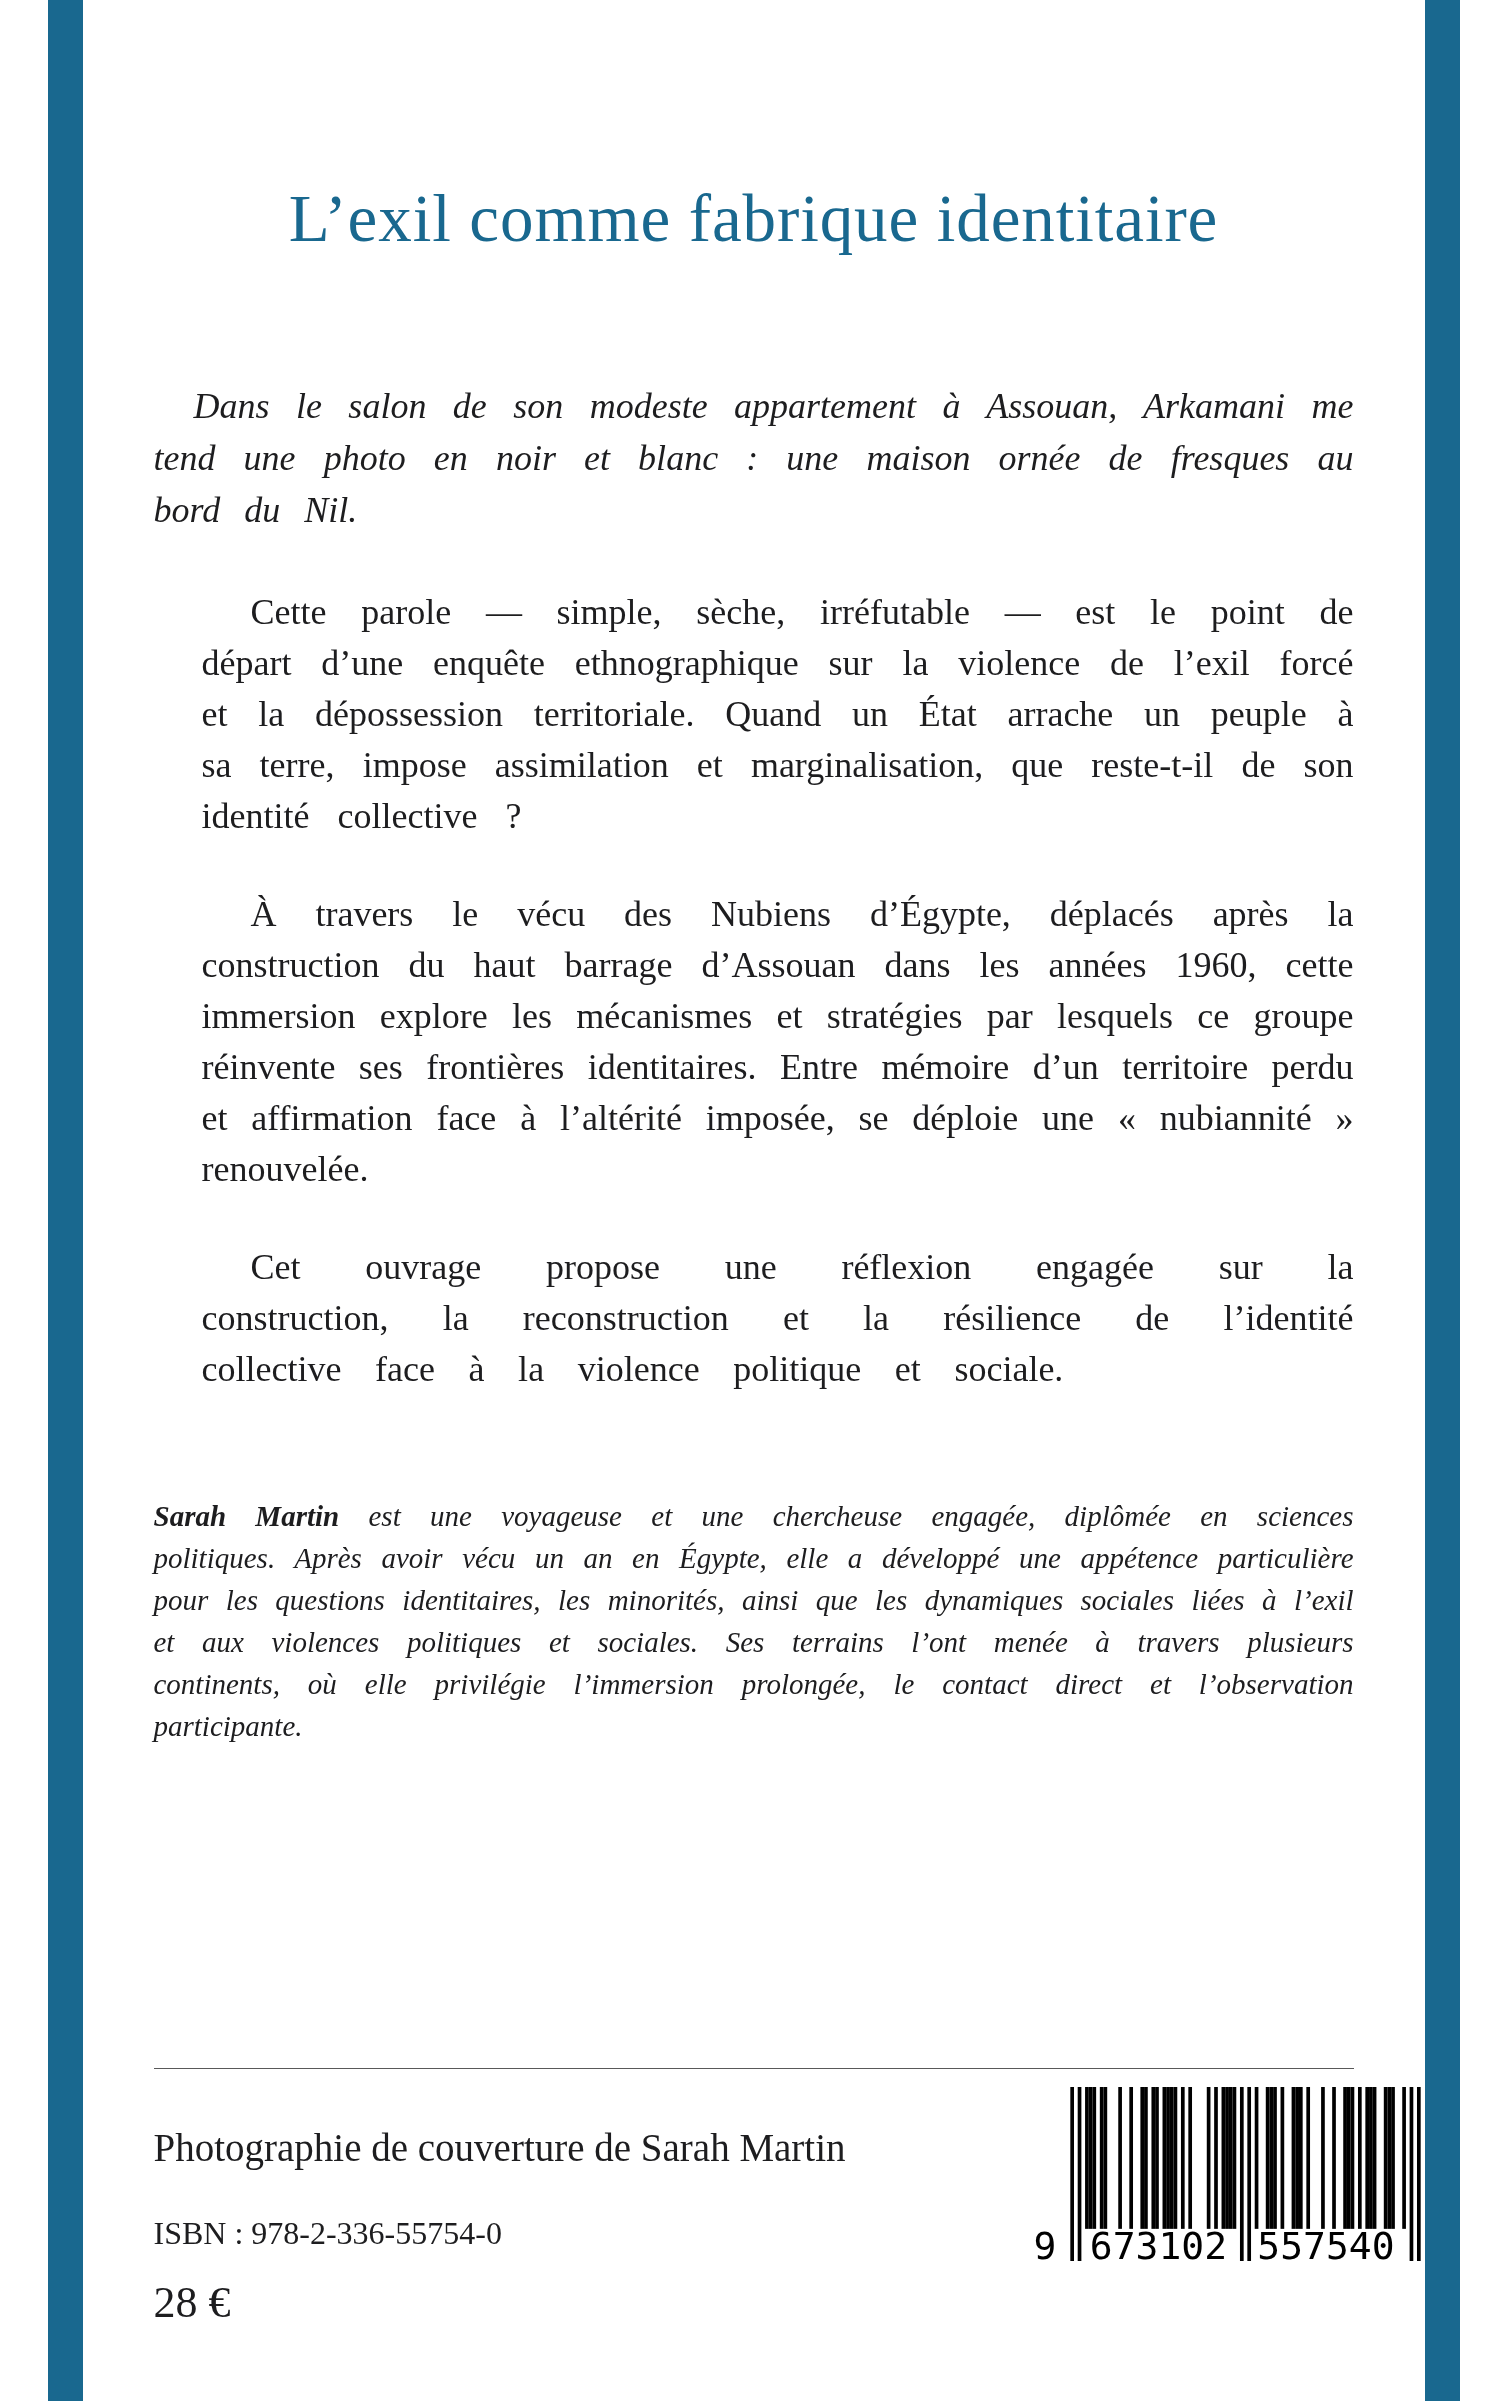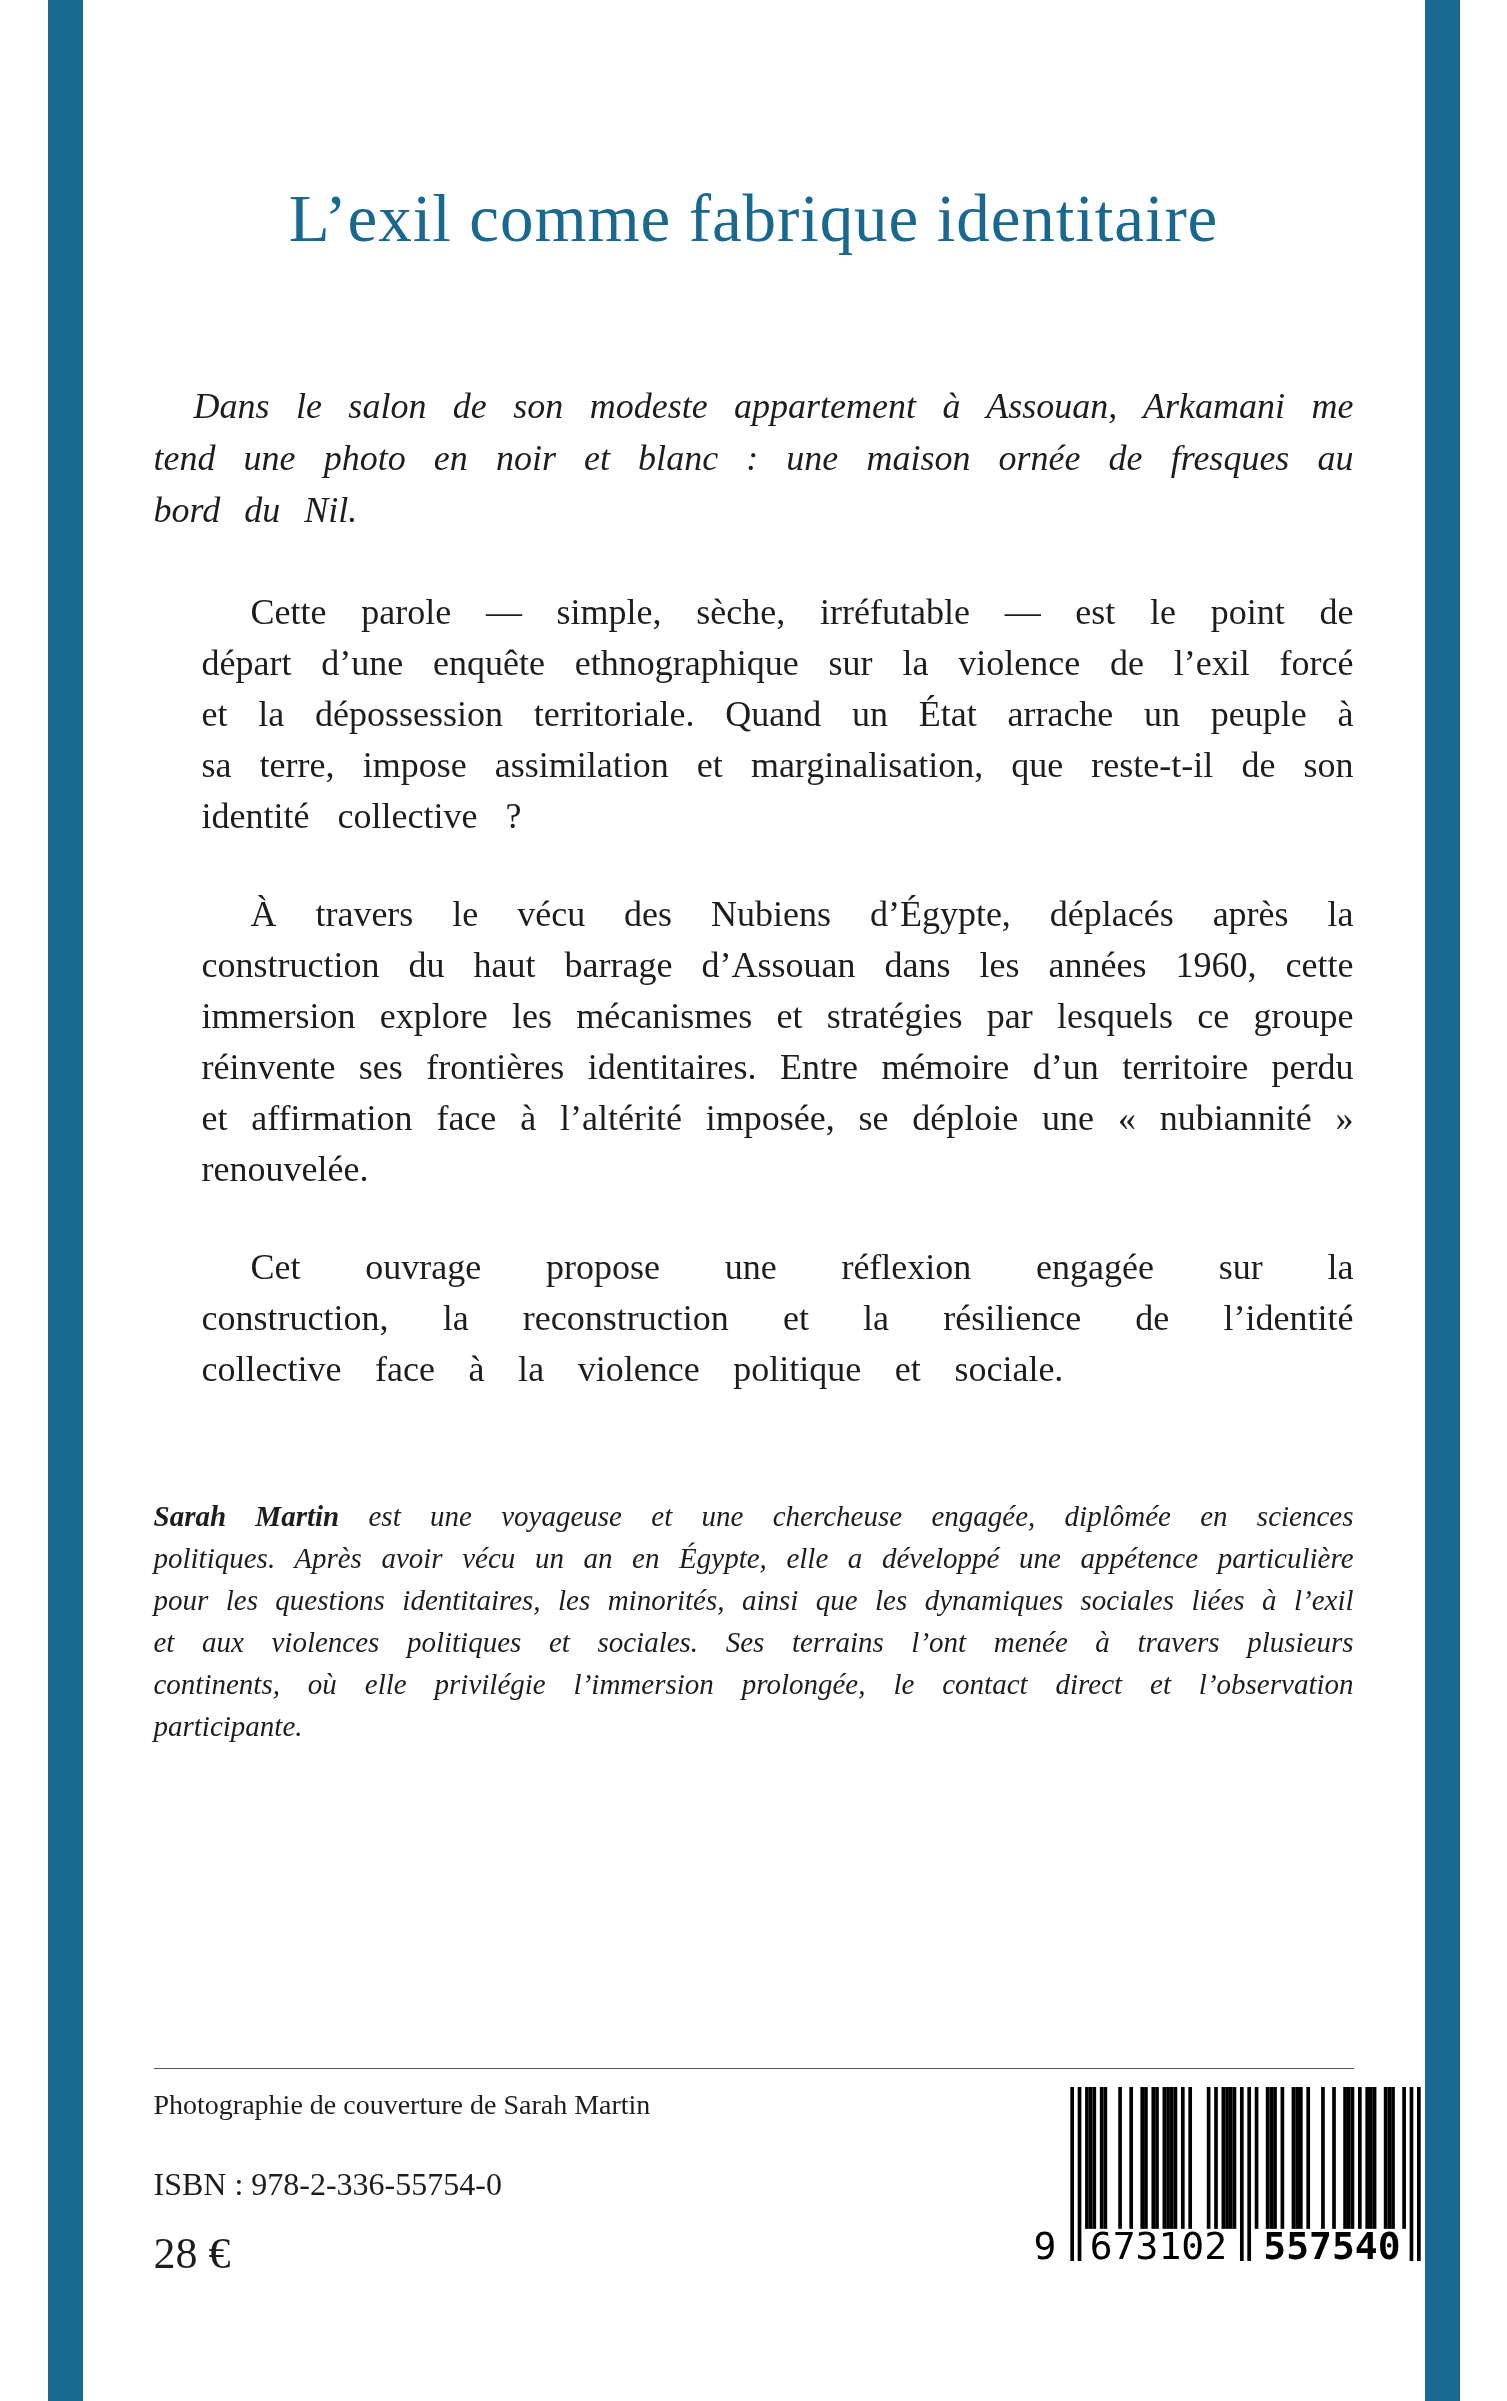--- a/index.html
+++ b/index.html
@@ -36,34 +36,34 @@
   .pc { margin-top:47px; word-spacing:24.6px; }
 
   .bio {
     margin-top:100px; font-style:italic; font-size:29px; line-height:42px;
     text-align:justify; word-spacing:9.5px;
   }
   .bio .author { font-weight:bold; }
 
   .footer { position:absolute; left:106px; right:106px; top:2068px; }
   .rule { border:0; border-top:1.9px solid #595959; height:0; }
-  .credit { margin-top:20px; font-size:28px; }
+  .credit { margin-top:56px; font-size:39px; }
   .isbn { margin-top:45px; font-size:32px; }
   .price { margin-top:24.6px; font-size:44px; }
 
   .barcode { position:absolute; left:986px; top:2087px; width:397px; }
   .bars { position:relative; margin-left:36px; }
   #barcode-svg { display:block; }
   .bdigit {
     position:absolute; top:138px; color:#000; font-style:normal;
     font-family:"DejaVu Sans Mono", monospace; font-size:38px; line-height:42px;
   }
   .bdigit.lead  { left:-36px; }
   .bdigit.bleft { left:11.4px;  width:155px; text-align:center; }
-  .bdigit.bright{ left:185px; width:155px; text-align:center;font-weight:bold; }
+  .bdigit.bright{ left:179px; width:155px; text-align:center; }
 </style>
 </head>
 <body>
 
 <div class="page">
   <div class="edge-bar left"></div>
   <div class="edge-bar right"></div>
 
   <div class="content">
     <h1 class="title">L’exil comme fabrique identitaire</h1>

